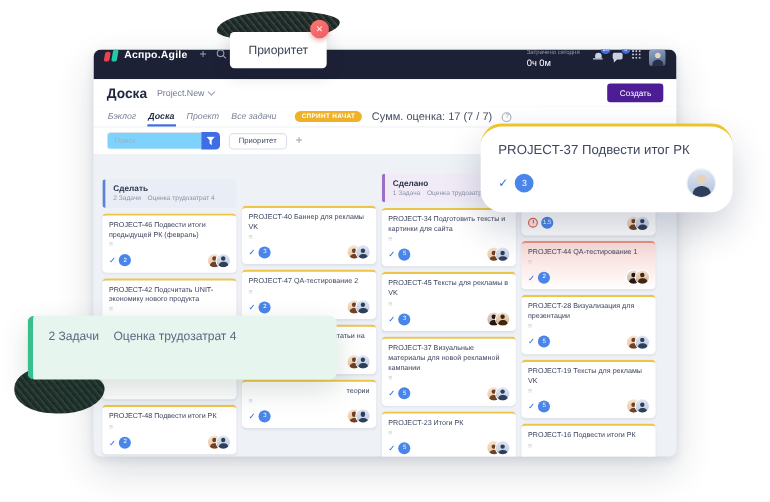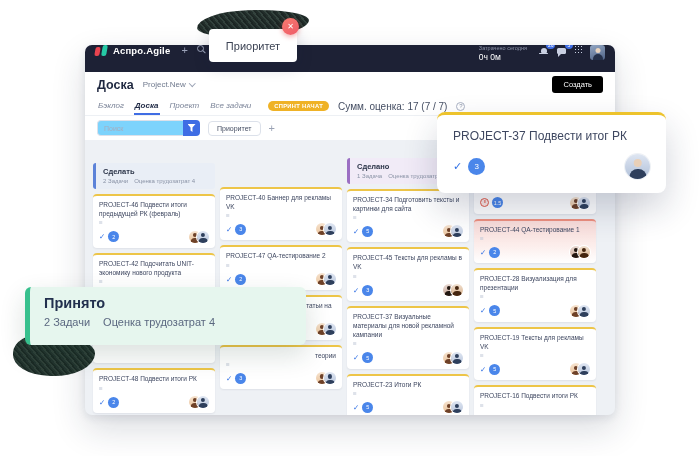--- a/index.html
+++ b/index.html
@@ -43,21 +43,21 @@
   .gridicon { width:9px; height:9px; background-image: radial-gradient(#C9D0E2 36%, transparent 40%); background-size: 3px 3px; }
   .tb-avatar { width:15px; height:15px; border-radius:3px; position:relative; overflow:hidden; background:linear-gradient(160deg,#93a7c4,#4f6286); flex:none; }
   .tb-avatar::before { content:""; position:absolute; left:50%; top:3px; transform:translateX(-50%); width:5px; height:5px; border-radius:50%; background:#E9D4C0; }
   .tb-avatar::after { content:""; position:absolute; left:50%; top:9px; transform:translateX(-50%); width:10px; height:6px; border-radius:5px 5px 0 0; background:#25304a; }
 
   
   .row-title { height:25px; background:#fff; display:flex; align-items:center; padding:0 12px; gap:9px; }
   .page-title { font-size:12.5px; font-weight:bold; color:#1F2840; }
   .board-select { display:flex; align-items:center; gap:4px; color:#707A8E; font-size:8px; }
   .chev { width:4.5px; height:4.5px; border-right:1.2px solid #9AA2B4; border-bottom:1.2px solid #9AA2B4; transform:rotate(45deg); margin-top:-3px; }
-  .btn-create { margin-left:auto; background:#000000; color:#fff; font-size:7.5px; padding:4px 11px; border-radius:3px; border:none; font-family:inherit; }
+  .btn-create { margin-left:auto; background:#4c1d95; color:#fff; font-size:7.5px; padding:4px 11px; border-radius:3px; border:none; font-family:inherit; }
 
   
   .row-tabs { height:19px; background:#fff; display:flex; align-items:center; padding:0 12px; gap:9px; border-bottom:1px solid #EDF0F4; }
   .tab { font-size:8px; color:#7C8599; height:100%; display:flex; align-items:center; border-bottom:2px solid transparent; padding:0 1px; cursor:default;font-style:italic; }
   .tab.active { color:#222C47; font-weight:bold; border-bottom-color:#3F6DE4; }
   .sprint-badge { margin-left:7px; background:#EFB226; color:#fff; font-size:5.8px; font-weight:bold; padding:2px 6px; border-radius:8px; letter-spacing:.3px; white-space:nowrap; }
   .sum { font-size:10px; color:#454E63; white-space:nowrap; }
   .qicon { width:9px; height:9px; border:1px solid #AAB2C4; border-radius:50%; color:#8A93A6; font-size:6px; display:flex; align-items:center; justify-content:center; }
 
   
@@ -108,21 +108,21 @@
     background: repeating-linear-gradient(48deg,#22332E 0 1.6px,#2F4039 1.6px 3.2px,#1B2A25 3.2px 4.8px); }
 
   .tooltip { position:absolute; left:209px; top:29px; width:88px; height:33px; background:#fff; border-radius:4px;
     box-shadow:0 5px 16px rgba(20,30,60,.18); display:flex; align-items:center; justify-content:center;
     font-size:11px; color:#3C4354; z-index:6; }
   .tooltip-close { position:absolute; left:282px; top:18px; width:17px; height:17px; border-radius:50%;
     background:linear-gradient(145deg,#F97B6F,#EE5A68); display:flex; align-items:center; justify-content:center;
     color:#fff; font-size:8px; z-index:7; box-shadow:0 2px 5px rgba(220,60,60,.4); border:none; font-family:inherit; }
 
   .popup { position:absolute; left:437px; top:112px; width:229px; height:81px; background:#fff;
-    border-top:3px solid #EDC32C; border-radius:8px; box-shadow:0 16px 34px rgba(25,35,70,.20);
+    border-top:3px solid #EDC32C; border-radius:20px; box-shadow:0 16px 34px rgba(25,35,70,.20);
     padding:14px 16px 11px; z-index:6; }
   .popup-title { font-size:12px; color:#3E4760; }
   .popup-footer { display:flex; align-items:center; justify-content:space-between; margin-top:11px; }
   .popup-left { display:flex; align-items:center; gap:6px; }
   .popup .check { font-size:11px; }
   .popup .points { min-width:17px; height:17px; border-radius:9px; font-size:8px; }
   .avatar-lg { width:25px; height:25px; border-radius:50%; position:relative; overflow:hidden;
     background:linear-gradient(180deg,#DFE6F2,#AFBfd8); flex:none; box-shadow:0 0 0 1px #eef1f5; }
   .avatar-lg::before { content:""; position:absolute; left:50%; top:4.5px; transform:translateX(-50%); width:8.5px; height:8.5px; border-radius:50%; background:#E9D0B8; }
   .avatar-lg::after { content:""; position:absolute; left:50%; top:15px; transform:translateX(-50%); width:17px; height:10px; border-radius:8px 8px 0 0; background:#2E3F5C; }
@@ -454,18 +454,17 @@
     <div class="popup-left">
       <span class="check">✓</span>
       <span class="points">3</span>
     </div>
     <div class="avatar-lg"></div>
   </div>
 </div>
 
 <div class="scribble scr-bottom"></div>
 <div class="accepted">
-  <div class="accepted-title">Принято</div>
   <div class="accepted-sub">
     <span>2 Задачи</span>
     <span>Оценка трудозатрат 4</span>
   </div>
 </div>
 
 </body></html>

